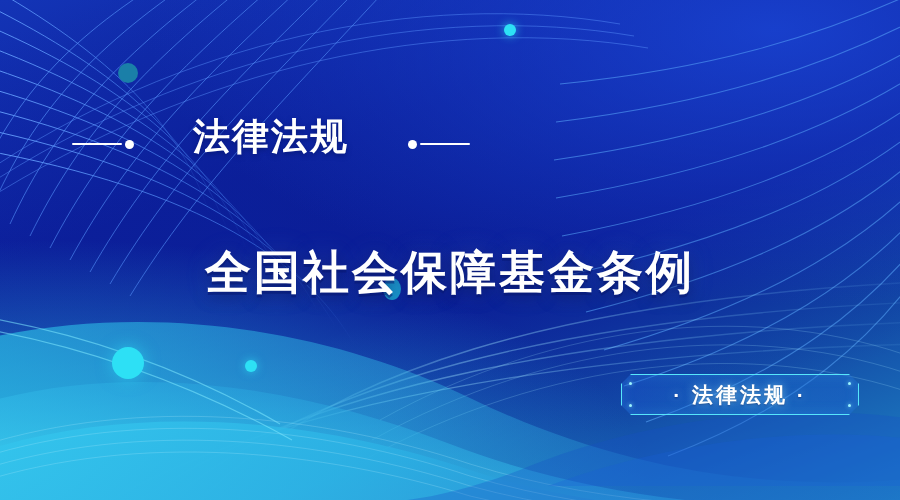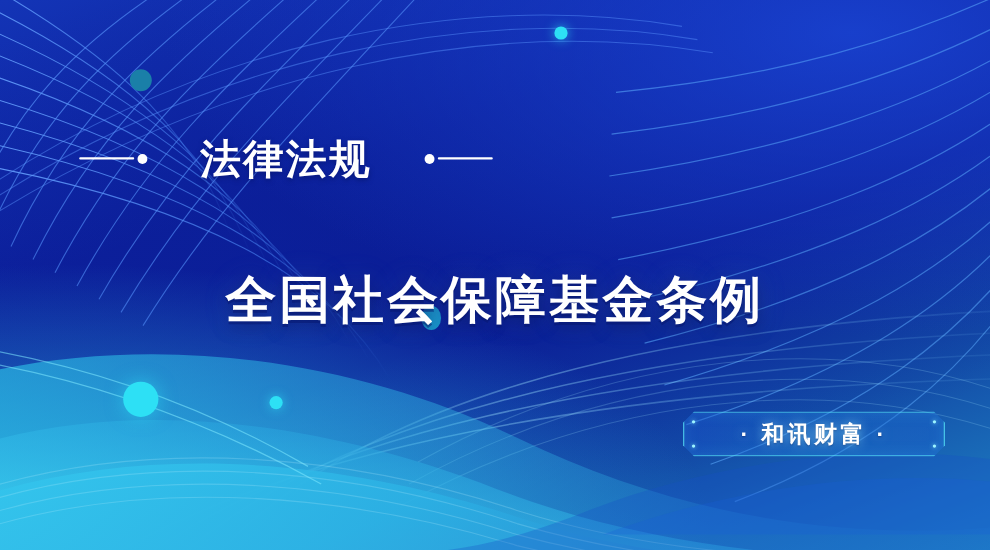--- a/index.html
+++ b/index.html
@@ -38,22 +38,22 @@
     left:0;top:0;
     width:900px;height:500px;
   }
 
   
   .subtitle-row{
     position:absolute;
     left:72px;top:118px;
     height:52px;
     display:flex;
-    align-items:center;
-    gap:4px;
+    align-items:flex-start;
+    gap:15px;
   }
   .orn{display:flex;align-items:center;height:52px;}
   .orn-line{
     width:50px;height:2px;
     background:#ffffff;
     border-radius:1px;
   }
   .orn-dot{
     width:9px;height:9px;
     border-radius:50%;
@@ -274,17 +274,17 @@
     </div>
 
     <div class="title">全国社会保障基金条例</div>
 
     <div class="badge">
       <div class="frame"></div>
       <span class="cnr tl"></span>
       <span class="cnr tr"></span>
       <span class="cnr bl"></span>
       <span class="cnr br"></span>
-      <span class="btext">· 和讯财富 ·</span>
+      <span class="btext">· 法律法规 ·</span>
     </div>
 
   </div>
 </div>
 
 </body></html>

